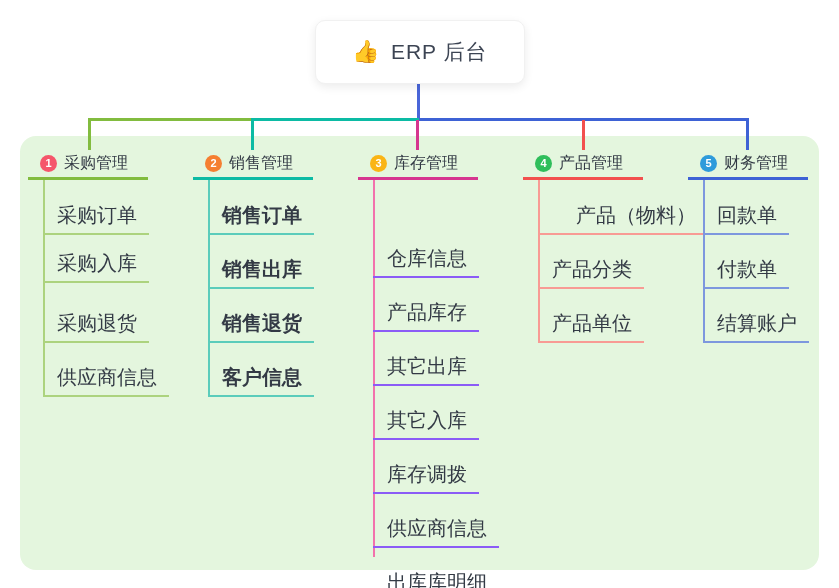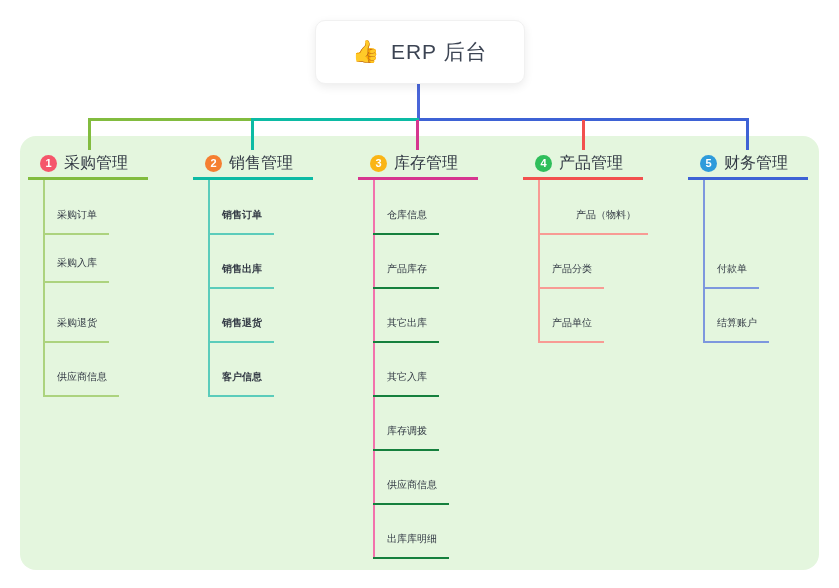--- a/index.html
+++ b/index.html
@@ -35,24 +35,24 @@
          display:flex;align-items:center;justify-content:center;
          color:#ffffff;font-size:11px;font-weight:bold;line-height:1;}
   .bg1{background:#f5566b;} .bg2{background:#f57f31;} .bg3{background:#fab515;}
   .bg4{background:#2fbe5b;} .bg5{background:#2e9bdb;}
 
   
   .vline{position:absolute;width:2px;}
   .vc1{background:#acd37e;} .vc2{background:#5bccbb;} .vc3{background:#f272ac;}
   .vc4{background:#f89b94;} .vc5{background:#7d97de;}
   .child{position:absolute;display:inline-block;white-space:nowrap;
-         font-size:10px;color:#333a45;line-height:22px;
+         font-size:20px;color:#333a45;line-height:22px;
          padding:0 12px 7px 14px;cursor:pointer;}
   .cb1{border-bottom:2px solid #acd37e;} .cb2{border-bottom:2px solid #5bccbb;font-weight:bold;}
-  .cb3{border-bottom:2px solid #15803d;} .cb4{border-bottom:2px solid #f89b94;}
+  .cb3{border-bottom:2px solid #8b5cf6;margin-top:43px;} .cb4{border-bottom:2px solid #f89b94;}
   .cb5{border-bottom:2px solid #7d97de;}
 </style>
 </head>
 <body>
 
 <div id="stage">
 
   <div class="panel"></div>
 
   <div class="line v c-root" style="left:417px;top:82px;height:37px;"></div>
@@ -115,16 +115,17 @@
   <div class="child cb4" style="left:538px;top:204px;padding-left:38px;">产品（物料）</div>
   <div class="child cb4" style="left:538px;top:258px;">产品分类</div>
   <div class="child cb4" style="left:538px;top:312px;">产品单位</div>
 
   <div class="topic" style="left:688px;">
     <span class="badge bg5">5</span>
     <span class="label">财务管理</span>
   </div>
   <div class="topic-underline c5" style="left:688px;"></div>
   <div class="vline vc5" style="left:703px;top:180px;height:161px;"></div>
+  <div class="child cb5" style="left:703px;top:204px;">回款单</div>
   <div class="child cb5" style="left:703px;top:258px;">付款单</div>
   <div class="child cb5" style="left:703px;top:312px;">结算账户</div>
 
 </div>
 
 </body></html>

